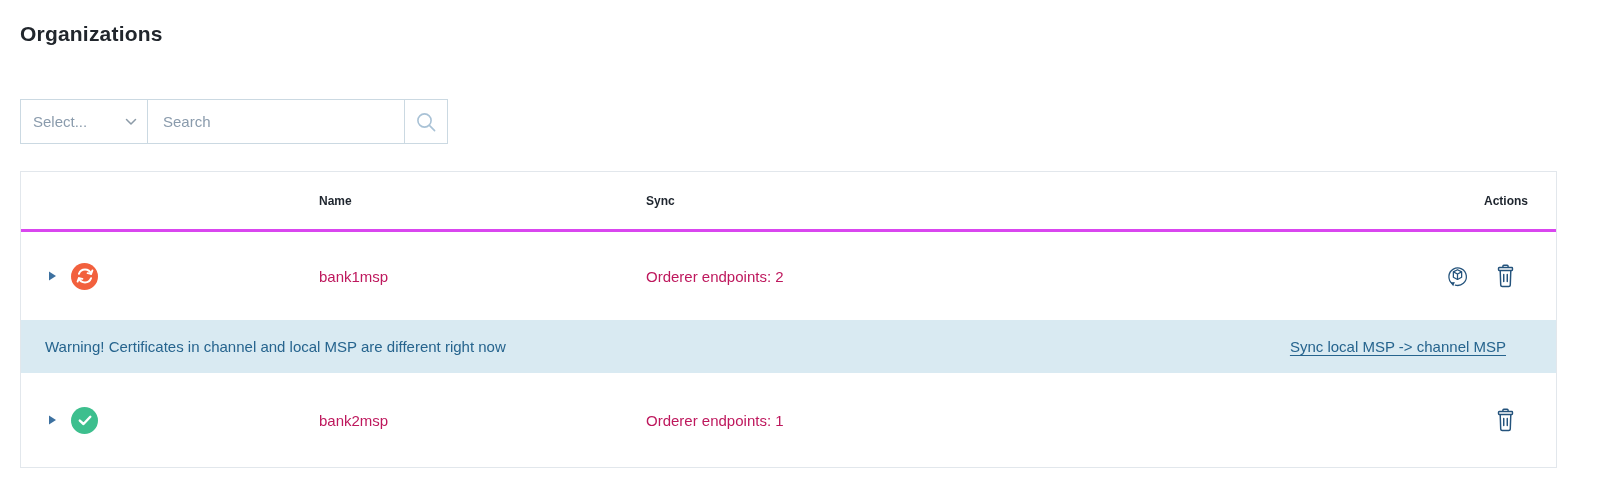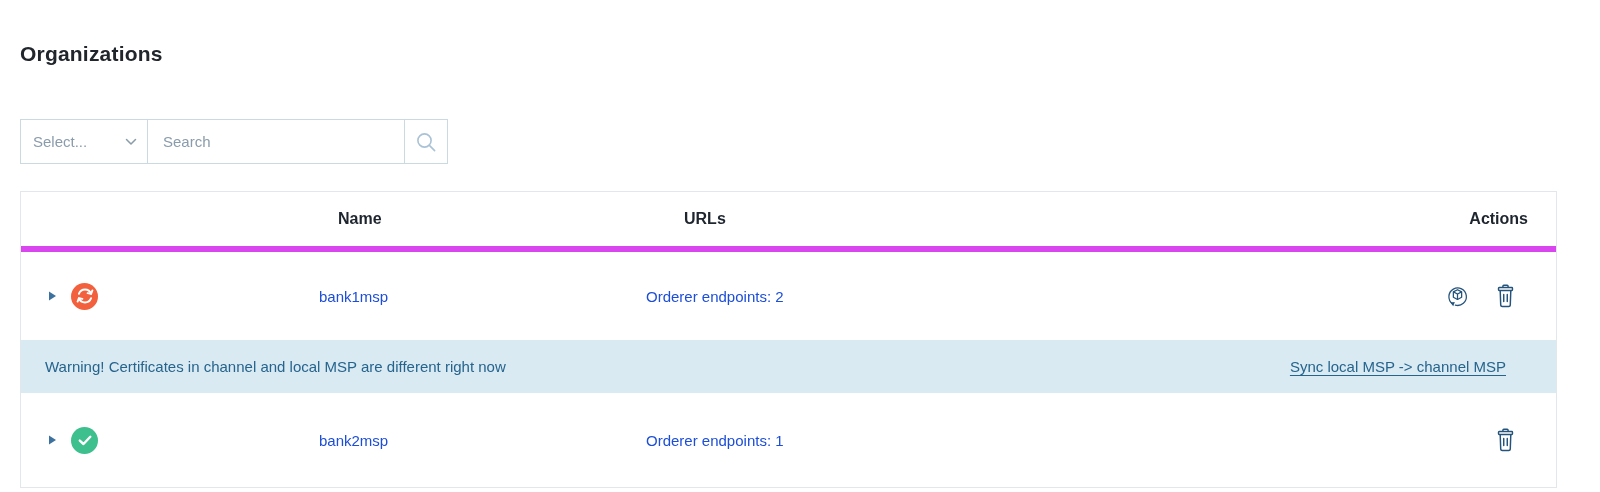--- a/index.html
+++ b/index.html
@@ -1,19 +1,19 @@
 <!DOCTYPE html>
 <html><head>
 <meta charset="utf-8">
 <style>
   * { box-sizing: border-box; margin: 0; padding: 0; }
   html, body { width: 1600px; height: 492px; background: #ffffff; overflow: hidden; }
   body { font-family: "Liberation Sans", "DejaVu Sans", sans-serif; color: #262c33; }
 
-  .page { width: 1557px; padding: 22px 0 0 20px; margin-top: 20px; }
+  .page { width: 1557px; padding: 22px 0 0 20px; }
 
   .page-title {
     font-size: 21px;
     font-weight: 700;
     color: #21262c;
     letter-spacing: 0.2px;
   }
 
   
   .toolbar {
@@ -60,26 +60,26 @@
     border: 1px solid #e2e7ec;
     background: #fff;
   }
   .tr {
     display: grid;
     grid-template-columns: 298px 327px 1fr 230px;
     align-items: center;
   }
   .thead {
     height: 60px;
-    border-bottom: 6px solid #d946ef;
-    font-size: 16px; font-weight: 700; color: #1e252e; gap: 19px;
+    border-bottom: 3px solid #d946ef;
+    font-size: 12px; font-weight: 700; color: #1e252e;
   }
   .th-actions { text-align: right; padding-right: 28px; }
 
-  .data-row { font-size: 15px; color: #1d4ed8; }
+  .data-row { font-size: 15px; color: #be185d; }
   .row-1 { height: 88px; }
   .row-2 { height: 94px; }
 
   .cell-status { display: flex; align-items: center; padding-left: 27px; gap: 14px; }
   .caret { width: 9px; height: 12px; display: inline-flex; cursor: pointer; flex: none; }
   .status-badge {
     width: 27px; height: 27px; border-radius: 50%;
     display: flex; align-items: center; justify-content: center; flex: none;
   }
   .badge-warning { background: #f2603d; }
@@ -138,21 +138,21 @@
       </div>
     </div>
 
   </div>
 
   <div class="org-table">
 
     <div class="tr thead">
       <div></div>
       <div>Name</div>
-      <div>URLs</div>
+      <div>Sync</div>
       <div class="th-actions">Actions</div>
     </div>
 
     <div class="tr data-row row-1">
       <div class="cell-status">
         <span class="caret">
           <svg width="9" height="12" viewBox="0 0 9 12">
               <polygon points="1,1.5 8,6 1,10.5" fill="#3d71a0"></polygon>
             </svg>
         </span>

